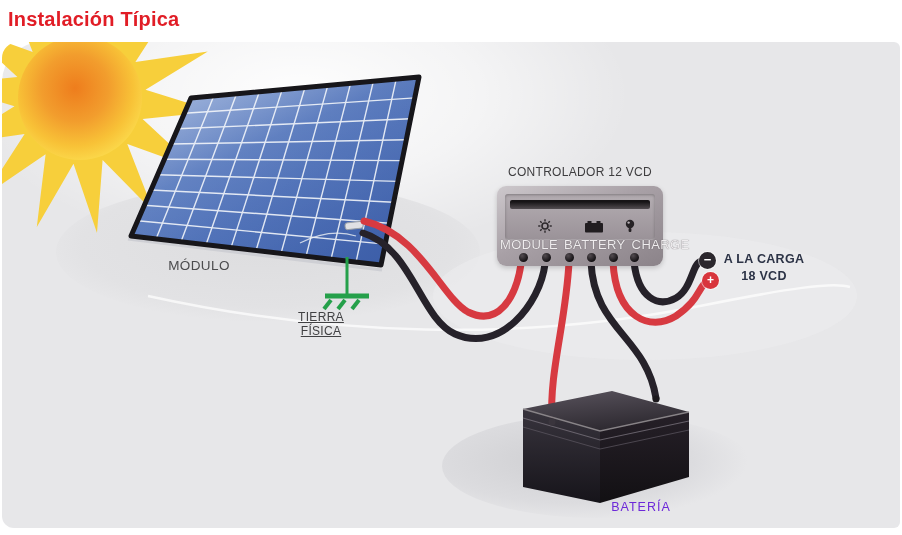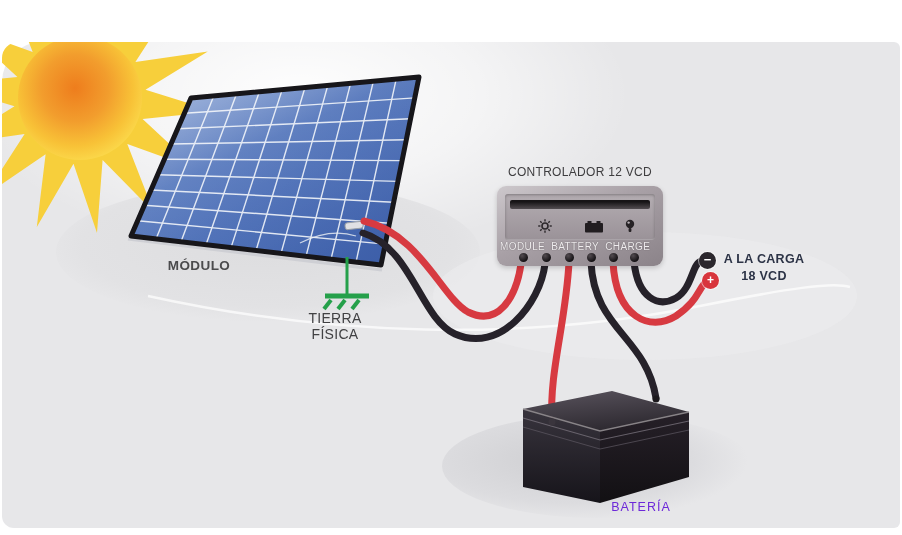--- a/index.html
+++ b/index.html
@@ -11,22 +11,22 @@
   .bg-field{
     position:absolute;left:2px;top:42px;width:898px;height:486px;
     background:#e7e7e9;border-radius:40px 6px 6px 12px;
   }
   .scene{position:absolute;left:0;top:0;width:902px;height:535px;}
   .page-title{
     position:absolute;left:8px;top:8px;font-size:20px;font-weight:700;
     color:#e11d26;letter-spacing:.2px;
   }
   .lbl{position:absolute;color:#4b4b4d;text-align:center;}
-  .lbl-module{left:118px;top:256px;width:162px;font-size:13.5px;line-height:19px;letter-spacing:.4px;font-weight:bold;}
-  .lbl-ground{left:297px;top:310px;width:76px;font-size:14px;color:#414143;letter-spacing:.3px;}
+  .lbl-module{left:118px;top:256px;width:162px;font-size:13.5px;line-height:19px;letter-spacing:.4px;}
+  .lbl-ground{left:283px;top:310px;width:76px;font-size:12px;color:#414143;letter-spacing:.3px;text-decoration:underline;}
   .lbl-controller{left:505px;top:165px;width:150px;font-size:12px;color:#3e3d3f;letter-spacing:.3px;}
   .lbl-battery{left:591px;top:500px;width:100px;font-size:12.5px;color:#6d28d9;letter-spacing:1px;}
   .lbl-load{left:716px;top:251px;width:96px;font-size:12.5px;font-weight:700;color:#2c3346;line-height:17px;letter-spacing:.3px;}
 
   
   .controller{
     position:absolute;left:497px;top:186px;width:166px;height:80px;
     border-radius:9px;
     background:linear-gradient(155deg,#cdc8cc 0%,#a8a0a6 45%,#8b8389 100%);
     box-shadow:0 2px 5px rgba(0,0,0,.18);
@@ -40,21 +40,21 @@
     position:absolute;left:5px;top:6px;width:140px;height:9px;border-radius:2px;
     background:linear-gradient(180deg,#171416 20%,#534d51 100%);
   }
   .ctrl-icons{position:absolute;left:0;top:24px;width:150px;height:18px;}
   .ctrl-icons .ic{position:absolute;top:0;}
   .ic-module{left:32px;}
   .ic-batt{left:78px;}
   .ic-charge{left:118px;}
   .ctrl-text{
     position:absolute;left:0;bottom:14px;width:100%;text-align:left;
-    font-size:10px;color:#f0edef;letter-spacing:.4px;
+    font-size:13px;color:#f0edef;letter-spacing:.4px;
     text-shadow:0 0 1px #4e484c;white-space:nowrap;
   }
   .ctrl-text span{margin:0 3px;}
   .ctrl-terminals{position:absolute;left:0;bottom:3px;width:100%;height:10px;}
   .ctrl-terminals i{
     position:absolute;top:0;width:9px;height:9px;border-radius:50%;
     background:radial-gradient(circle at 35% 30%,#524b50,#151215 70%);
   }
   
   .conn{
@@ -189,20 +189,21 @@
         <polygon points="600,431 689,412 689,477 600,503" fill="url(#batRight)"></polygon>
         <path d="M 523,409 L 600,431 L 689,412" fill="none" stroke="#8d888c" stroke-width="1.4" opacity="0.9"></path>
         <path d="M 523,418 L 600,440 L 689,421" fill="none" stroke="#77717a" stroke-width="1.2" opacity="0.8"></path>
         <path d="M 523,427 L 600,449 L 689,430" fill="none" stroke="#5e5862" stroke-width="1" opacity="0.7"></path>
         <circle cx="552" cy="422" r="3.5" fill="#3a353d"></circle>
         <circle cx="656" cy="399" r="3.5" fill="#1c191d"></circle>
       </g>
     </g>
   </svg>
 
+  <div class="page-title">Instalación Típica</div>
 
   <div class="lbl lbl-module">
     <div>MÓDULO</div>
   </div>
   <div class="lbl lbl-ground">TIERRA FÍSICA</div>
   <div class="lbl lbl-controller">CONTROLADOR 12 VCD</div>
   <div class="lbl lbl-battery">BATERÍA</div>
   <div class="lbl lbl-load">
     <div>A LA CARGA</div>
     <div>18 VCD</div>

